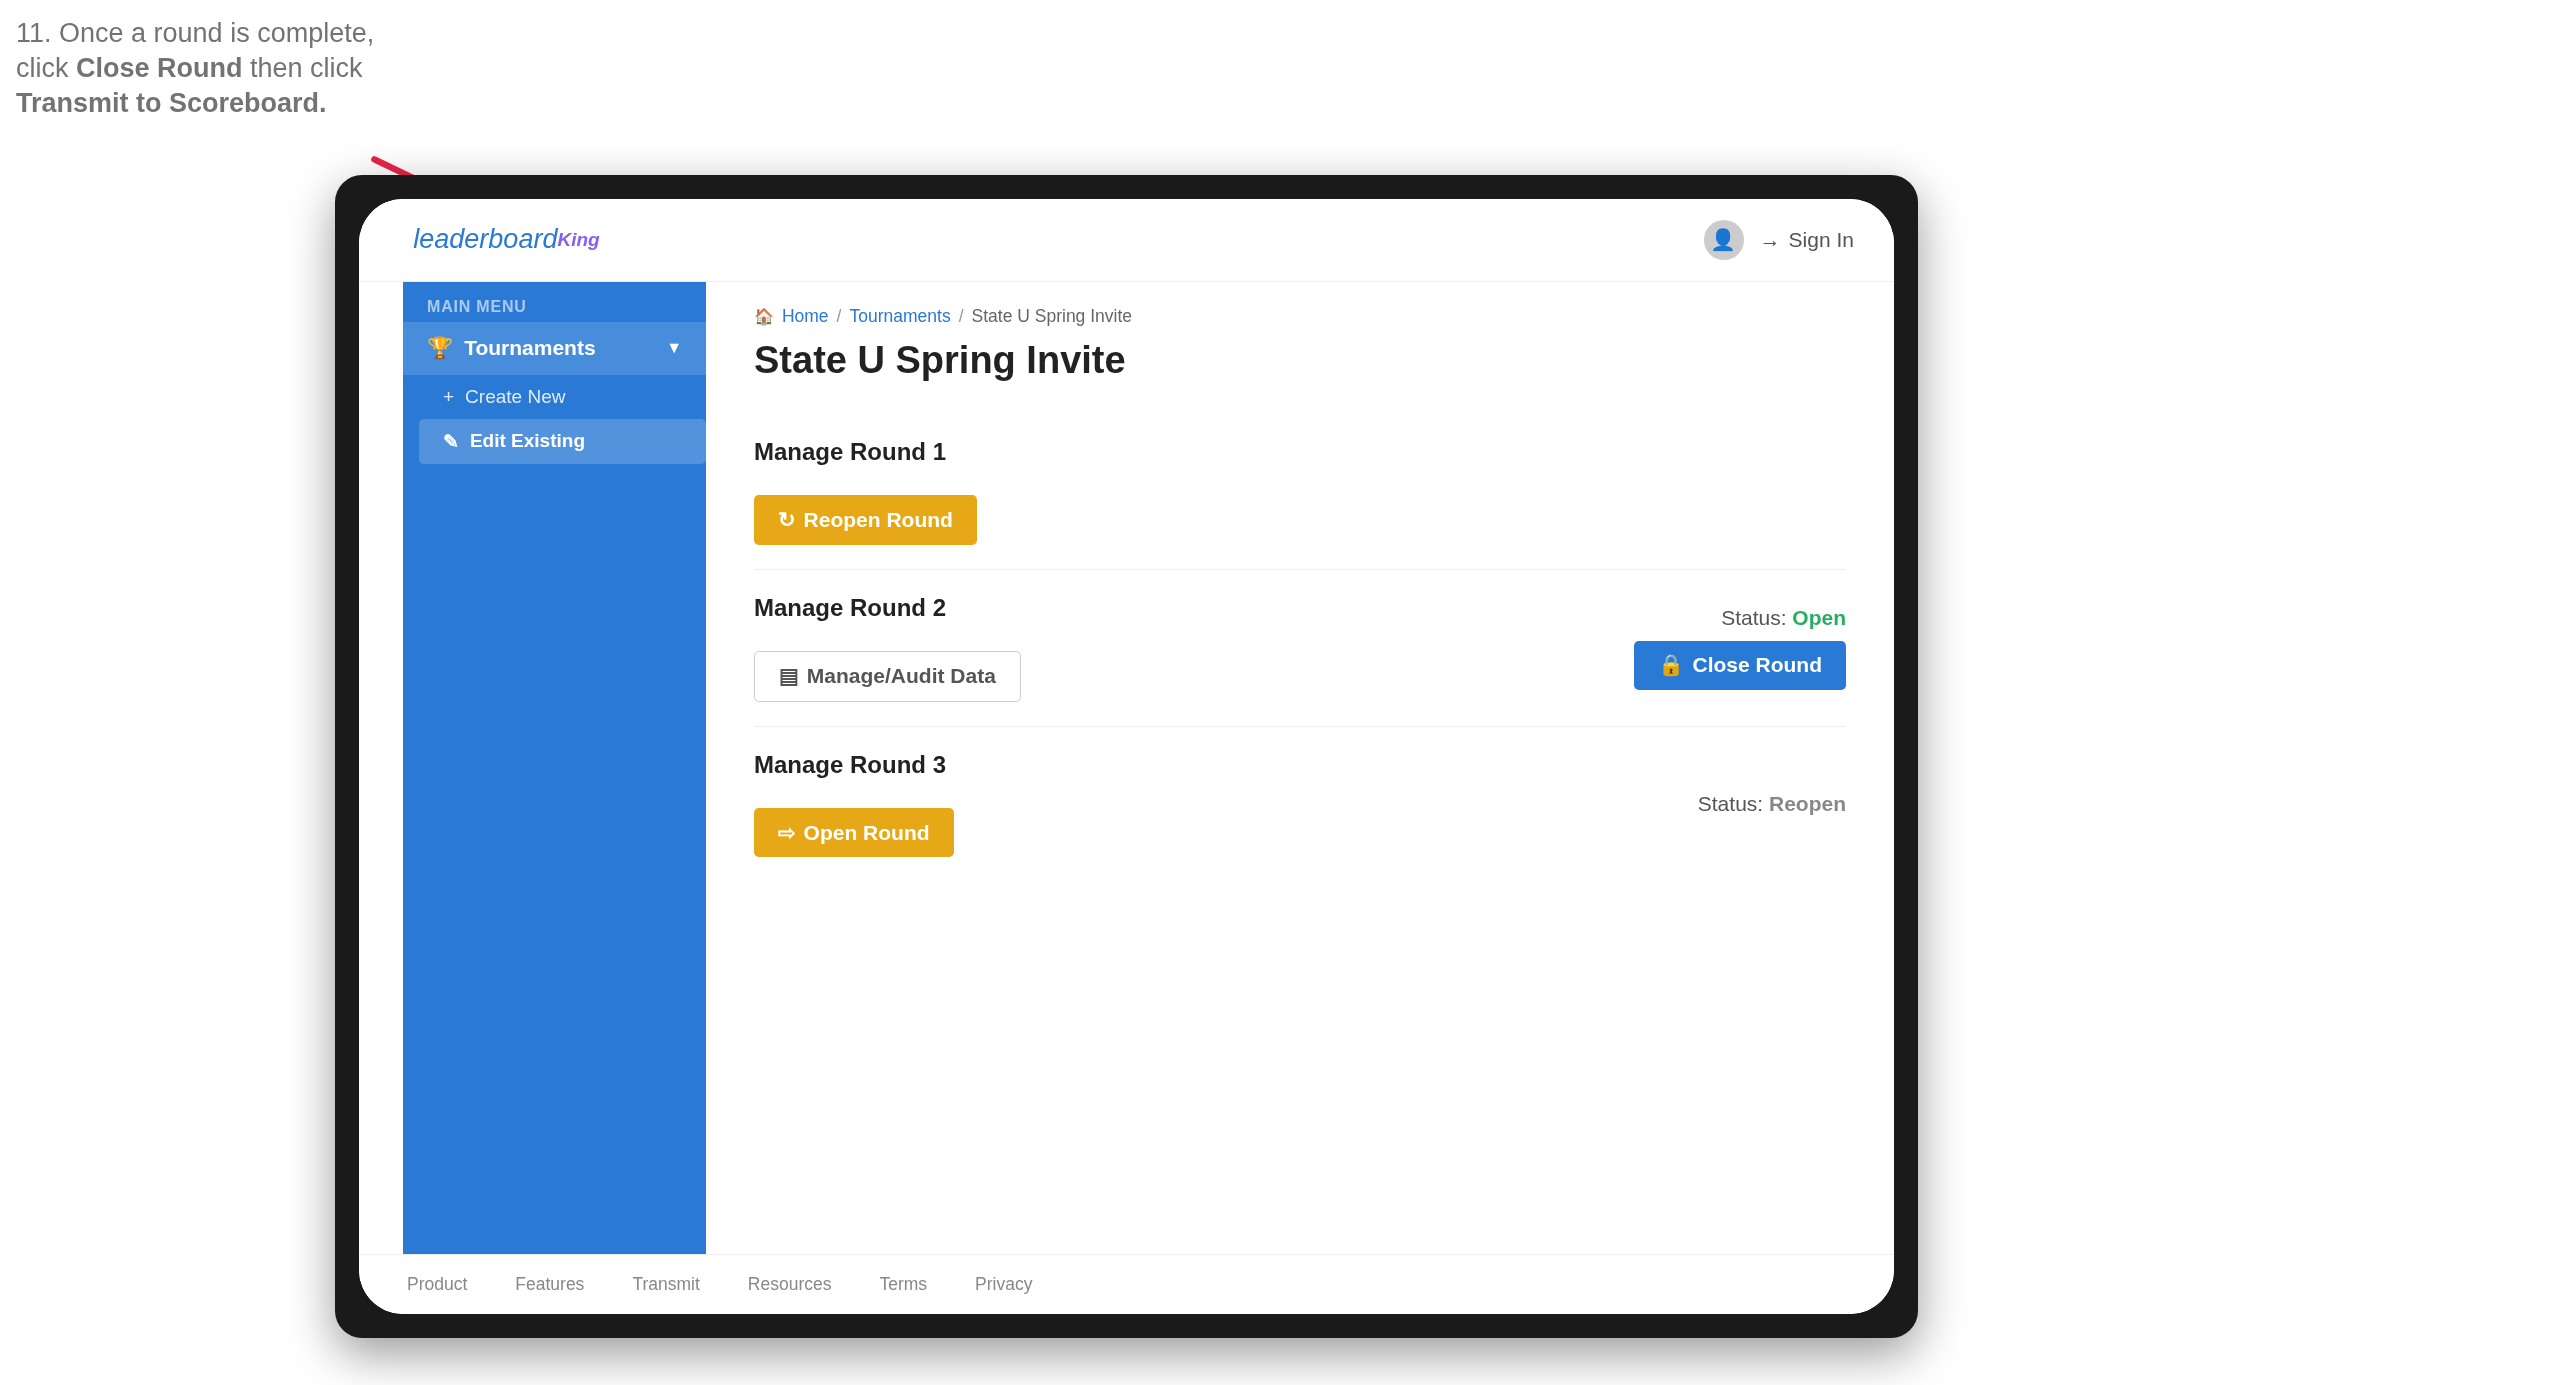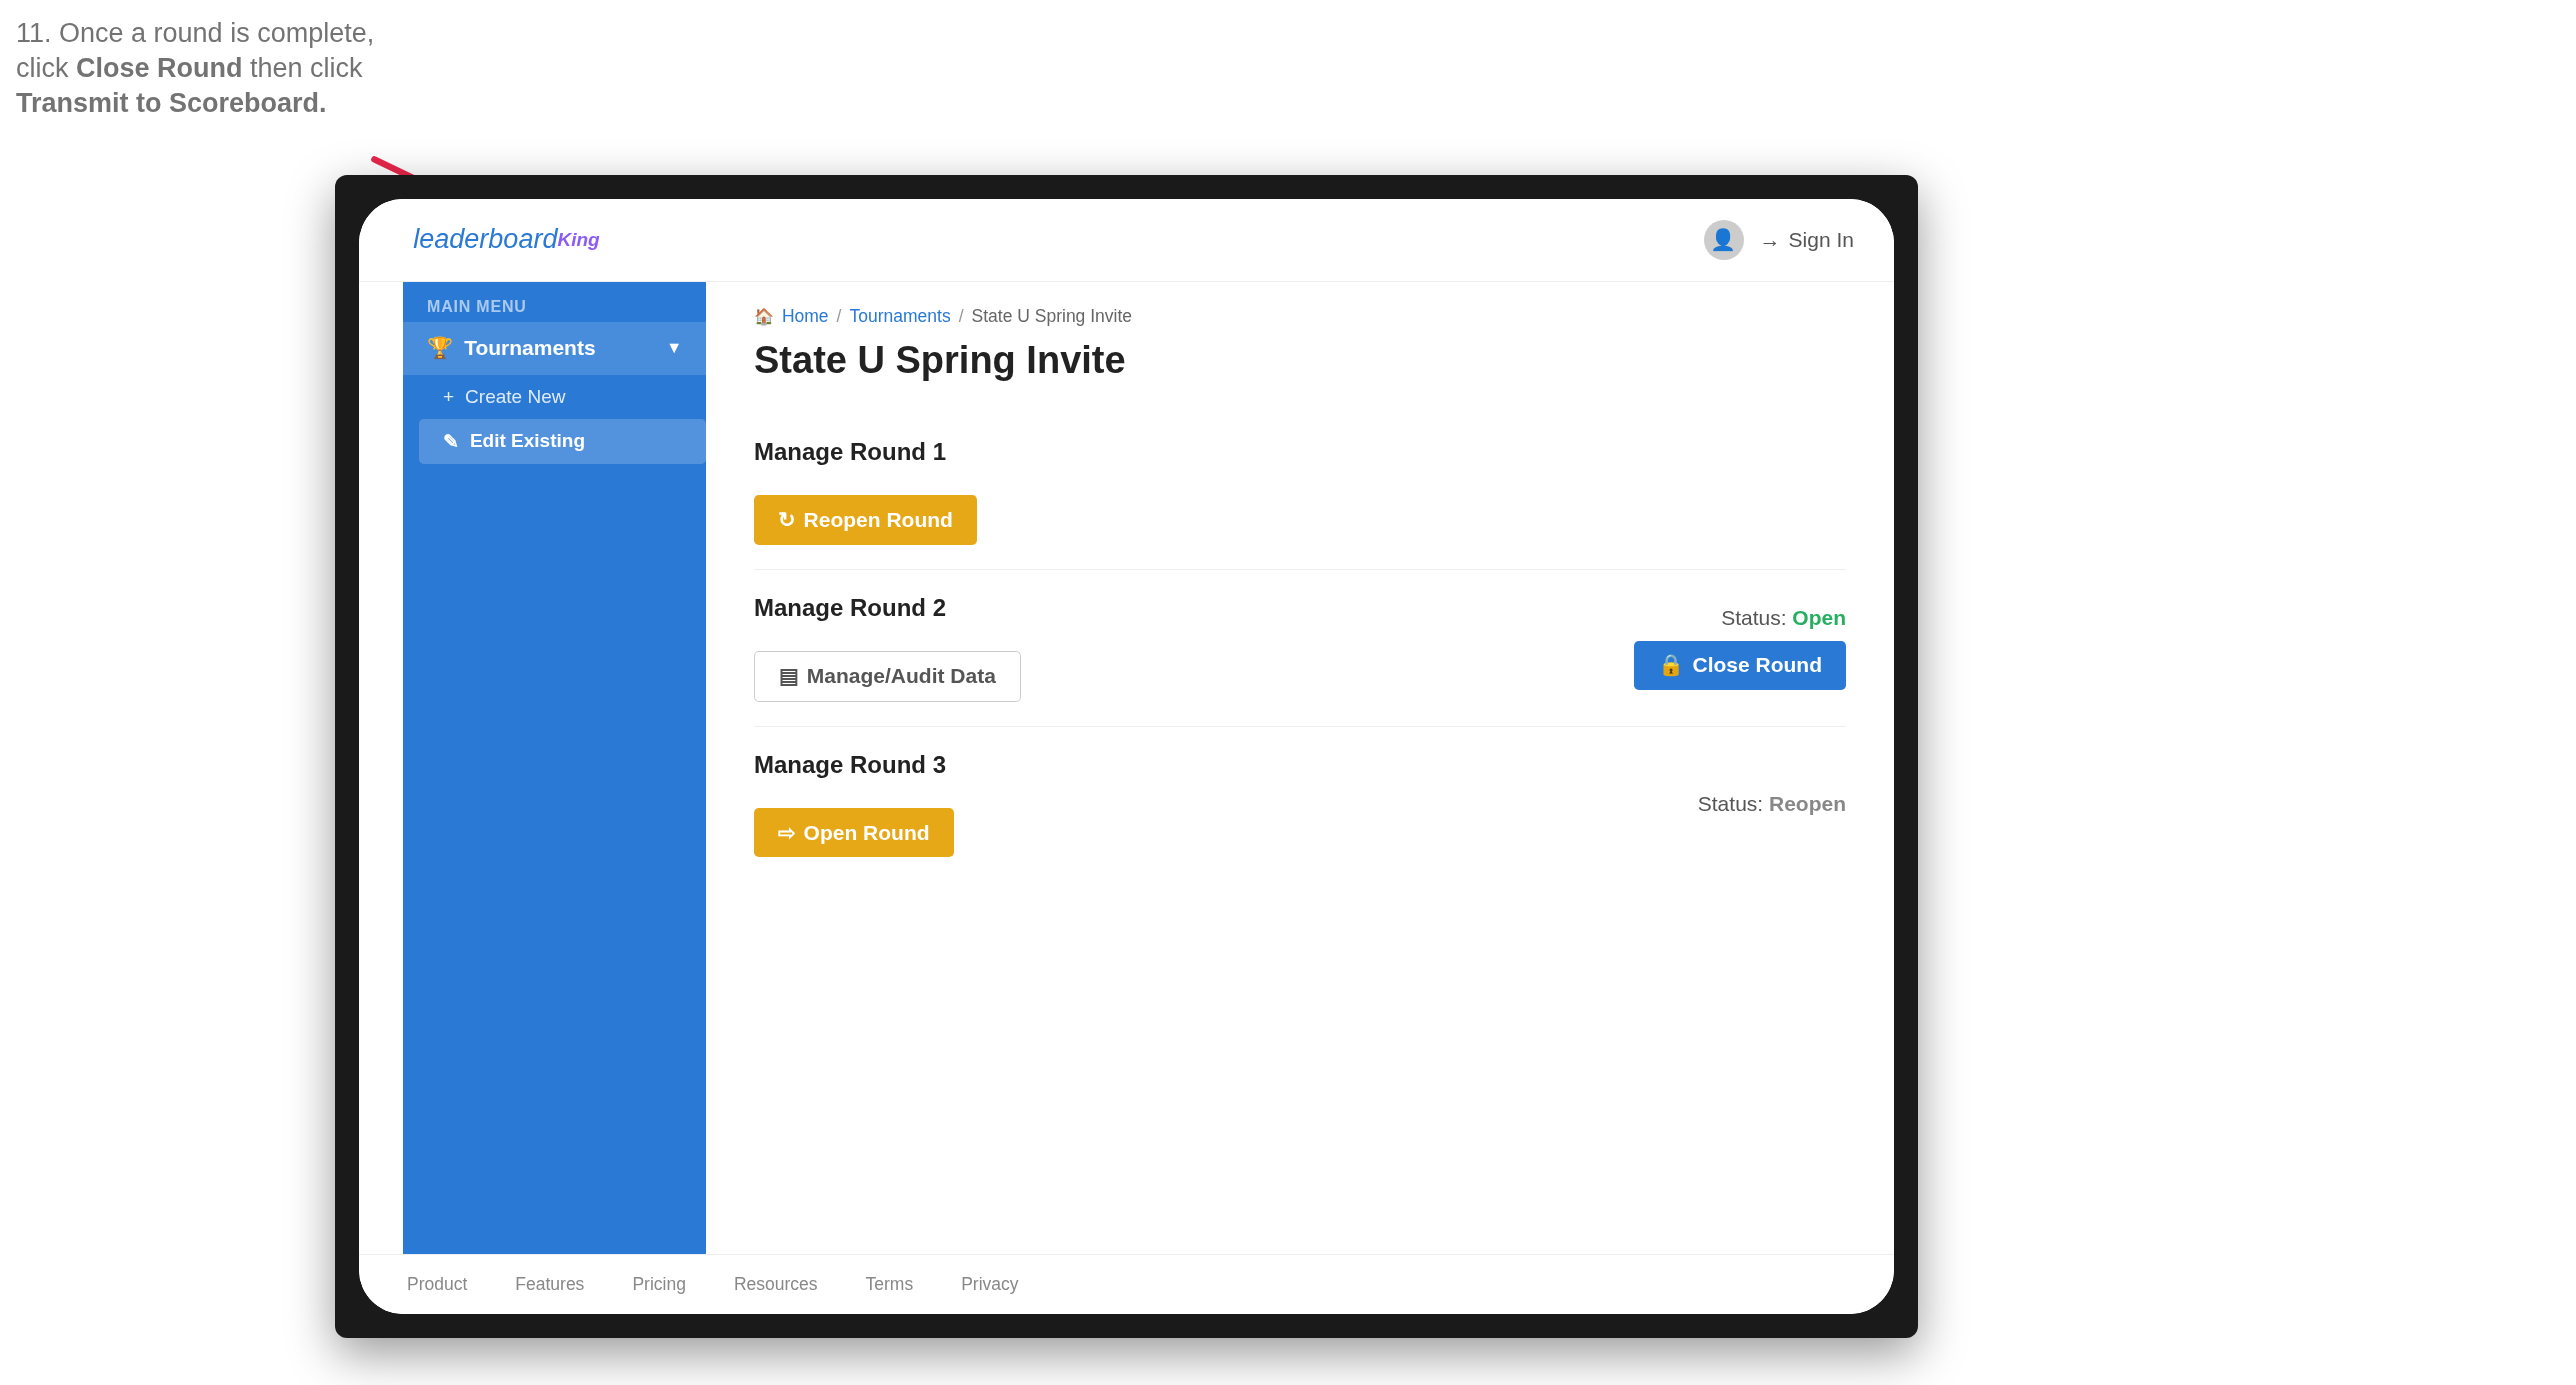--- a/index.html
+++ b/index.html
@@ -37,21 +37,21 @@
     }
 
     
     .tablet-device {
       position: absolute;
       top: 175px;
       left: 335px;
       width: 1583px;
       height: 1163px;
       background: #1a1a1a;
-      border-radius: 12px;
+      border-radius: 27px;
       padding: 24px;
       box-shadow: 0 16px 48px rgba(0,0,0,0.4);
     }
 
     .tablet-screen {
       width: 100%;
       height: 100%;
       background: #f5f5f5;
       border-radius: 44px;
       overflow: hidden;
@@ -416,21 +416,21 @@
               </div>
             </div>
           </div>
 
         </div>
       </div>
 
       <div class="footer">
         <span class="footer-link">Product</span>
         <span class="footer-link">Features</span>
-        <span class="footer-link">Pricing</span>
+        <span class="footer-link">Transmit</span>
         <span class="footer-link">Resources</span>
         <span class="footer-link">Terms</span>
         <span class="footer-link">Privacy</span>
       </div>
 
     </div>
   </div>
 </div>
 
 

